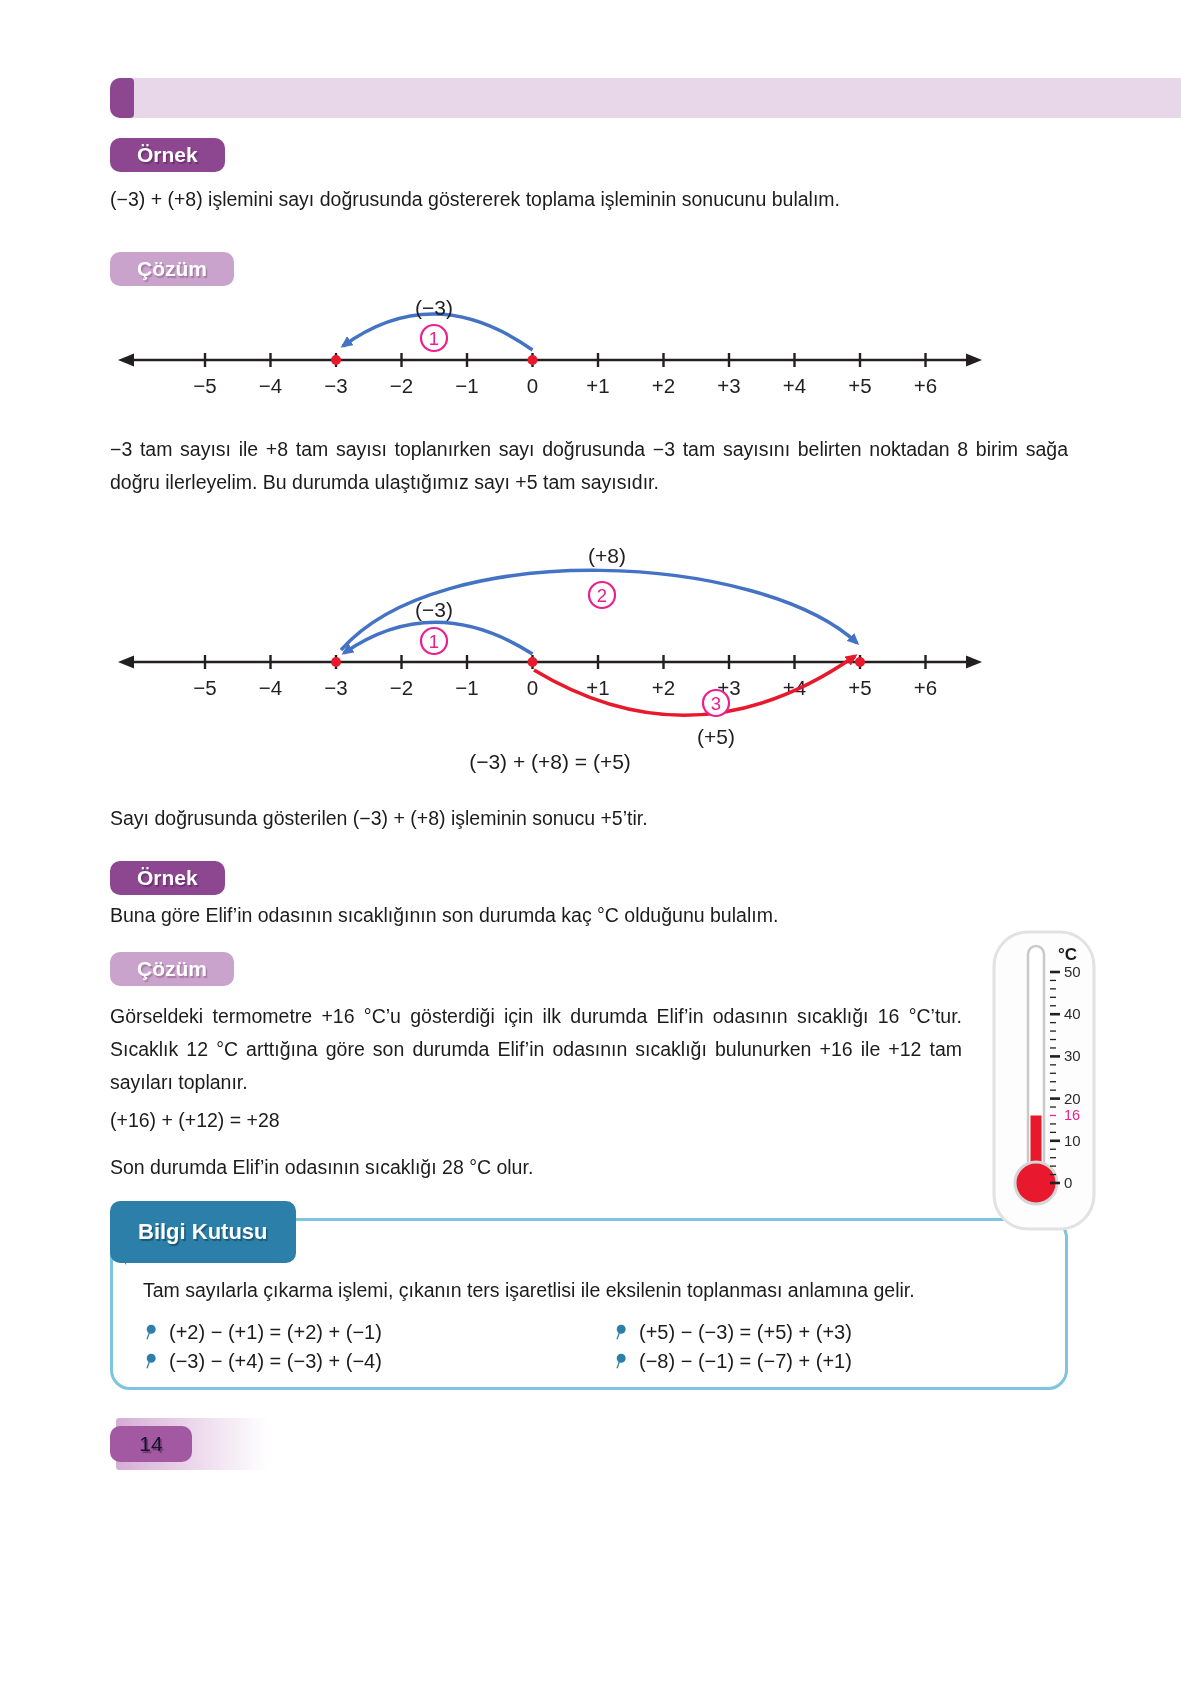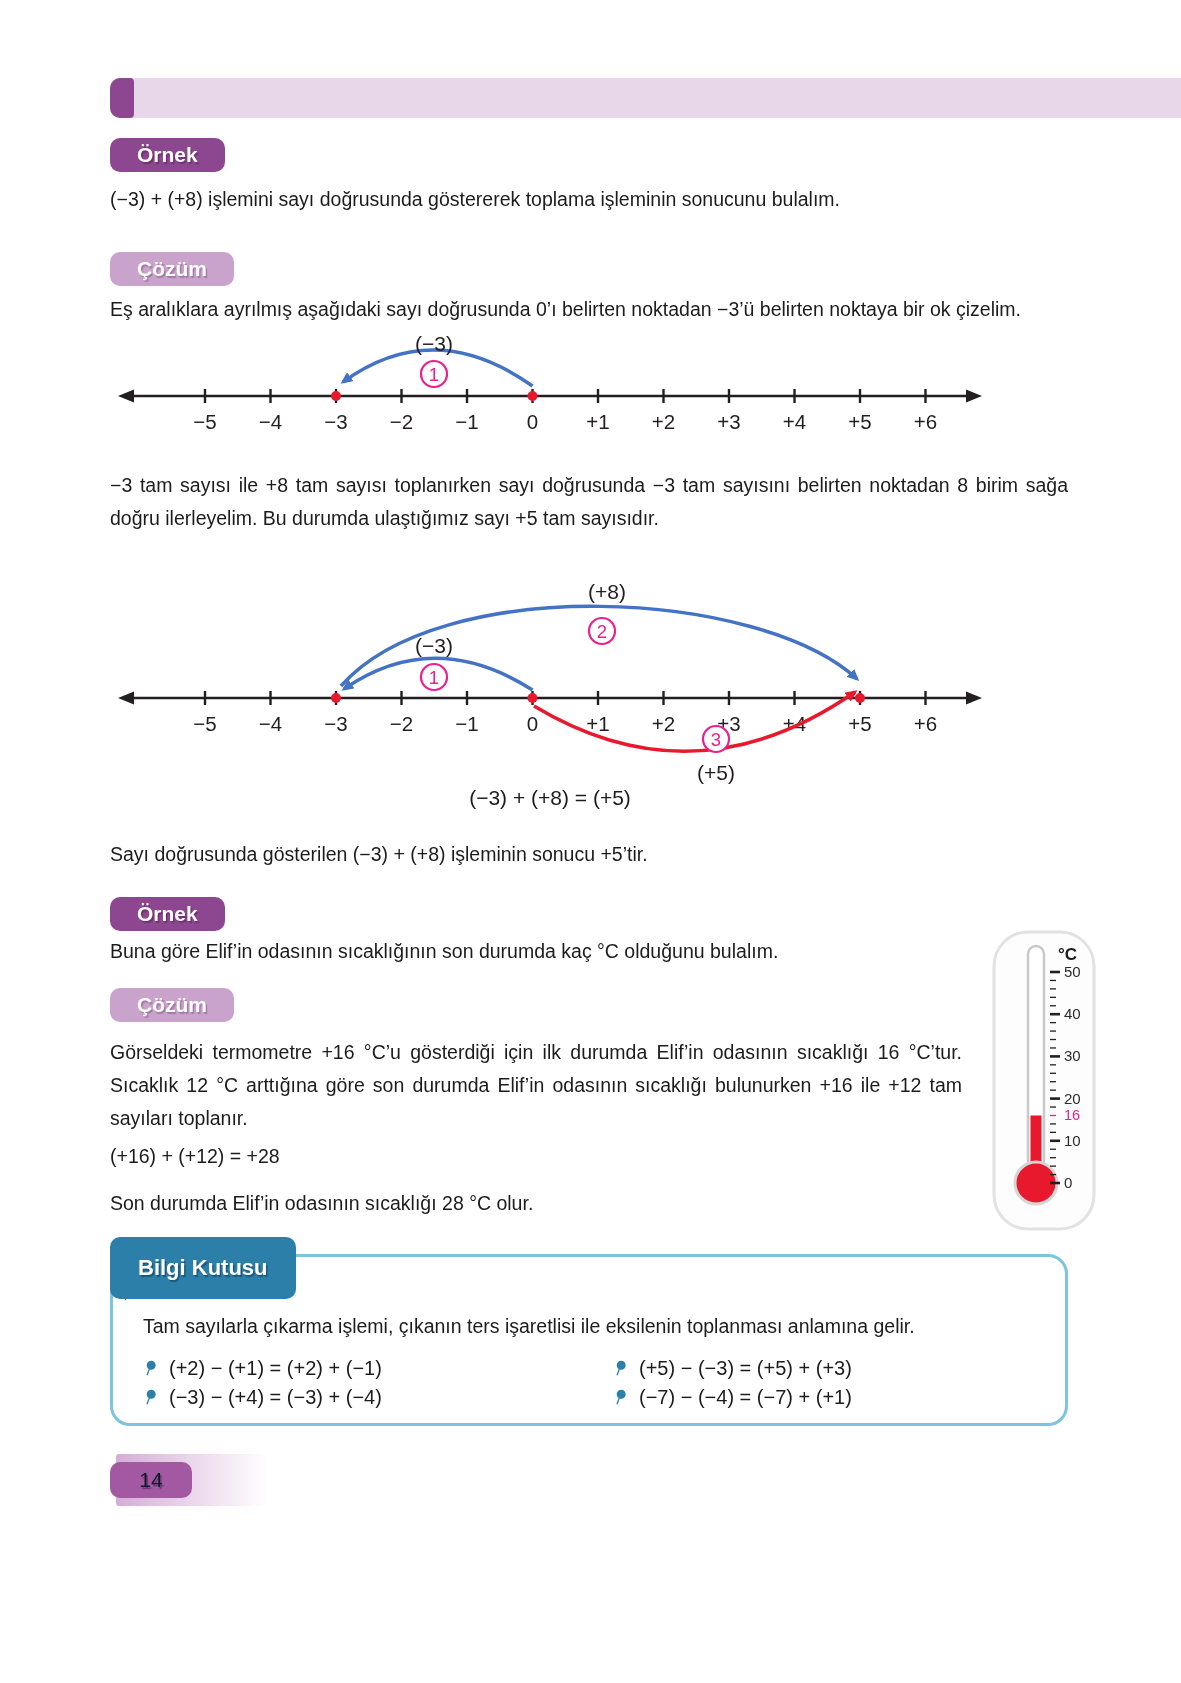--- a/index.html
+++ b/index.html
@@ -53,21 +53,20 @@
   </div>
 
   <div class="content">
 
     <div class="badge badge-dark" style="margin-top:138px">Örnek</div>
 
     <p class="text nowrap" style="margin-top:14px">(−3) + (+8) işlemini sayı doğrusunda göstererek toplama işleminin sonucunu bulalım.</p>
 
     <div class="badge badge-light" style="margin-top:40px">Çözüm</div>
 
-    <p class="text nowrap" style="margin-top:10px">Eş aralıklara ayrılmış aşağıdaki sayı doğrusunda 0’ı belirten noktadan −3’ü belirten noktaya bir ok çizelim.</p>
 
     <svg id="nl1" class="nl" style="margin-top:8px" width="880" height="105" viewBox="0 0 880 105">
         <defs>
           <marker id="nl1-ar-blue" markerWidth="13" markerHeight="11" refX="9" refY="5.5" orient="auto" markerUnits="userSpaceOnUse">
             <path d="M0,0 L12,5.5 L0,11 Z" fill="#4472c4"></path>
           </marker>
           <marker id="nl1-ar-red" markerWidth="13" markerHeight="11" refX="9" refY="5.5" orient="auto" markerUnits="userSpaceOnUse">
             <path d="M0,0 L12,5.5 L0,11 Z" fill="#e8192c"></path>
           </marker>
         </defs>
@@ -198,21 +197,21 @@
           <div class="info-item">
             <svg width="14" height="17" viewBox="0 0 14 17" class="pin">
               <path d="M8.2 0.8 C10.7 0.8 12.7 2.8 12.7 5.3 C12.7 7.8 10.7 9.8 8.2 9.8 C7.7 9.8 7.2 9.7 6.8 9.5 L4.6 15.6 L3.4 15 L5.6 9 C4.4 8.2 3.7 6.8 3.7 5.3 C3.7 2.8 5.7 0.8 8.2 0.8 Z" fill="#2b7fa9"></path>
             </svg>
             <span>(−3) − (+4) = (−3) + (−4)</span>
           </div>
           <div class="info-item">
             <svg width="14" height="17" viewBox="0 0 14 17" class="pin">
               <path d="M8.2 0.8 C10.7 0.8 12.7 2.8 12.7 5.3 C12.7 7.8 10.7 9.8 8.2 9.8 C7.7 9.8 7.2 9.7 6.8 9.5 L4.6 15.6 L3.4 15 L5.6 9 C4.4 8.2 3.7 6.8 3.7 5.3 C3.7 2.8 5.7 0.8 8.2 0.8 Z" fill="#2b7fa9"></path>
             </svg>
-            <span>(−7) − (−4) = (−7) + (+1)</span>
+            <span>(−8) − (−1) = (−7) + (+1)</span>
           </div>
         </div>
     </div>
 
     <div class="page-num-wrap">
       <div class="page-num-ribbon"></div>
       <div class="page-num-badge">14</div>
     </div>
 
   </div>

